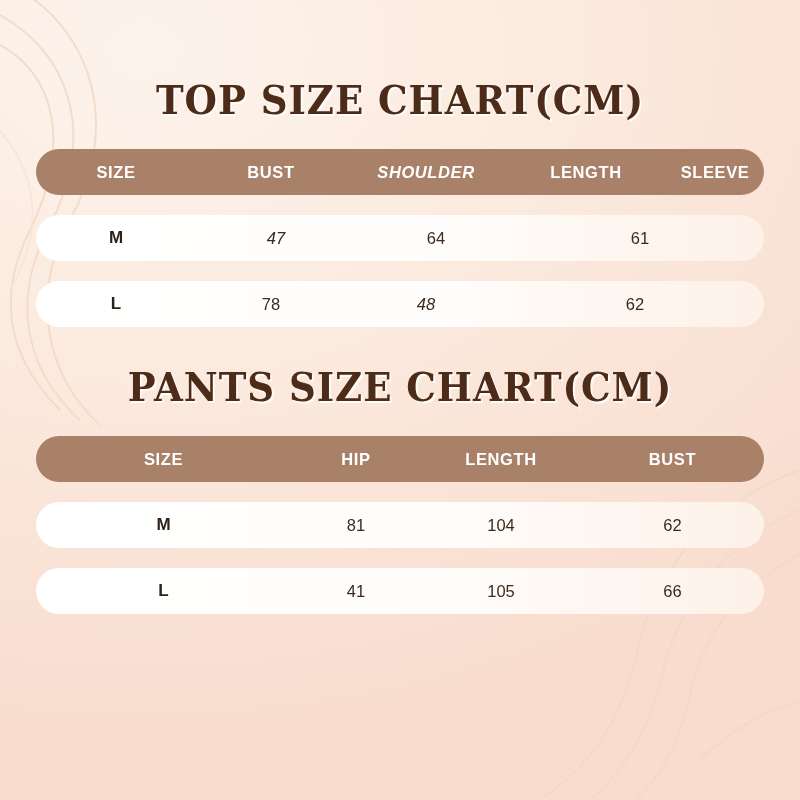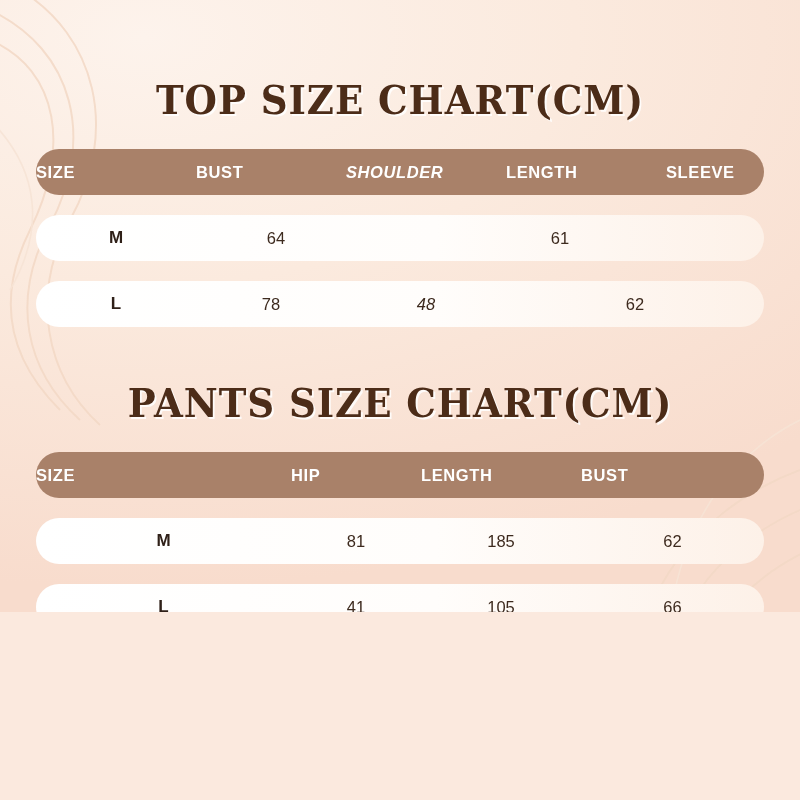--- a/index.html
+++ b/index.html
@@ -9,40 +9,40 @@
   body {
     width: 800px;
     height: 800px;
     font-family: "Liberation Sans", sans-serif;
     background: #fbe9de;
     overflow: hidden;
   }
   .page {
     position: relative;
     width: 800px;
-    height: 612px;
+    height: 800px;
     background:
       radial-gradient(120% 90% at 18% 6%, #fdf3ec 0%, #fbeade 45%, #f8dccd 100%);
     overflow: hidden;
   }
   
   .swirls {
     position: absolute;
     inset: 0;
     pointer-events: none;
   }
   .content {
     position: relative;
     z-index: 2;
     padding: 0;
   }
 
   .chart-block { padding: 0 36px; }
   .chart-block.first { padding-top: 76px; }
-  .chart-block.second { padding-top: 52px; }
+  .chart-block.second { padding-top: 36px; }
 
   .chart-title {
     text-align: center;
     color: #4c2c18;
     font-family: "DejaVu Serif", serif;
     font-weight: bold;
     font-size: 40px;
     letter-spacing: 1px;
     margin: 0 0 26px 0;
     text-shadow: 2px 2px 0 rgba(255,255,255,0.85);
@@ -53,21 +53,21 @@
     display: flex;
     align-items: center;
     background: #a98169;
     border-radius: 26px;
     height: 46px;
     color: #ffffff;
     font-weight: bold;
     font-size: 16.5px;
     letter-spacing: 0.6px;
   }
-  .header-row .cell { }
+  .header-row .cell { text-align: center; }
 
   .data-row {
     display: flex;
     align-items: center;
     height: 46px;
     border-radius: 26px;
     margin-top: 20px;
     background: linear-gradient(90deg, #ffffff 0%, #fffdfb 55%, #fdf1e8 100%);
     color: #3d2a1e;
     font-size: 16.5px;
@@ -121,20 +121,21 @@
       <div class="header-row">
         <div class="cell c0">SIZE</div>
         <div class="cell c1">BUST</div>
         <div class="cell c2">SHOULDER</div>
         <div class="cell c3">LENGTH</div>
         <div class="cell c4">SLEEVE</div>
       </div>
 
       <div class="data-row">
         <div class="cell c0 size-label">M</div>
+        <div class="cell c2">47</div>
         <div class="cell c3">64</div>
         <div class="cell c4">61</div>
       </div>
 
       <div class="data-row">
         <div class="cell c0 size-label">L</div>
         <div class="cell c1">78</div>
         <div class="cell c2">48</div>
         <div class="cell c4">62</div>
       </div>
@@ -146,21 +147,21 @@
       <div class="header-row">
         <div class="cell c0">SIZE</div>
         <div class="cell c1">HIP</div>
         <div class="cell c2">LENGTH</div>
         <div class="cell c3">BUST</div>
       </div>
 
       <div class="data-row">
         <div class="cell c0 size-label">M</div>
         <div class="cell c1">81</div>
-        <div class="cell c2">185</div>
+        <div class="cell c2">104</div>
         <div class="cell c3">62</div>
       </div>
 
       <div class="data-row">
         <div class="cell c0 size-label">L</div>
         <div class="cell c1">41</div>
         <div class="cell c2">105</div>
         <div class="cell c3">66</div>
       </div>
     </section>

